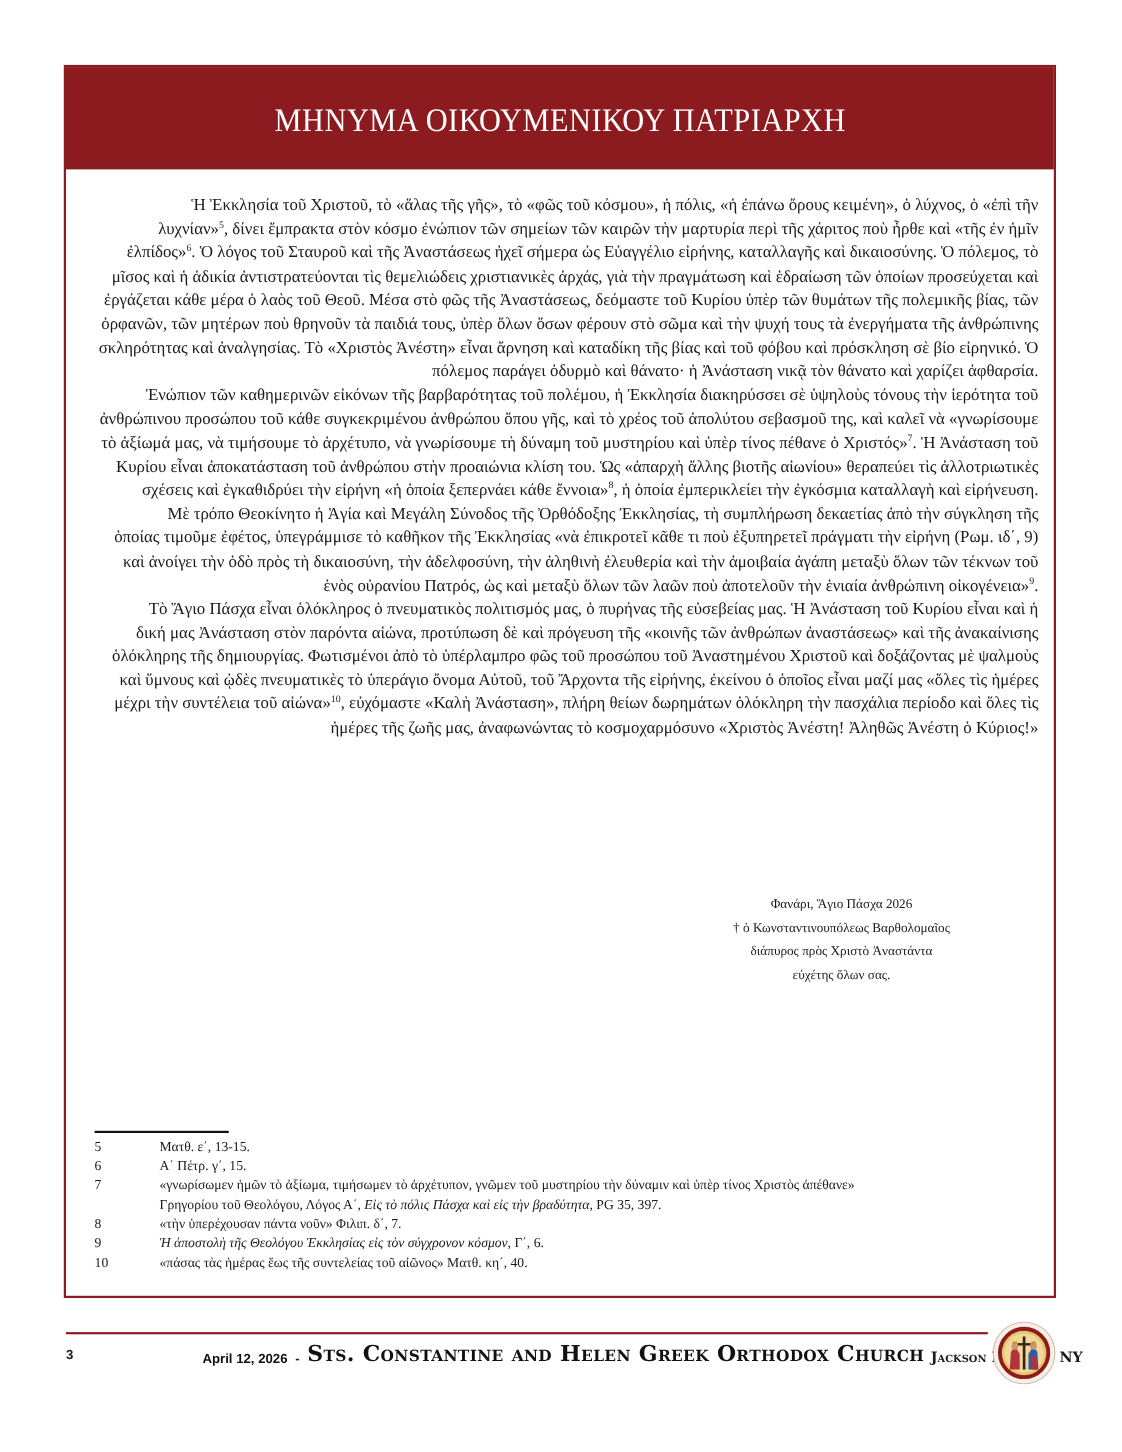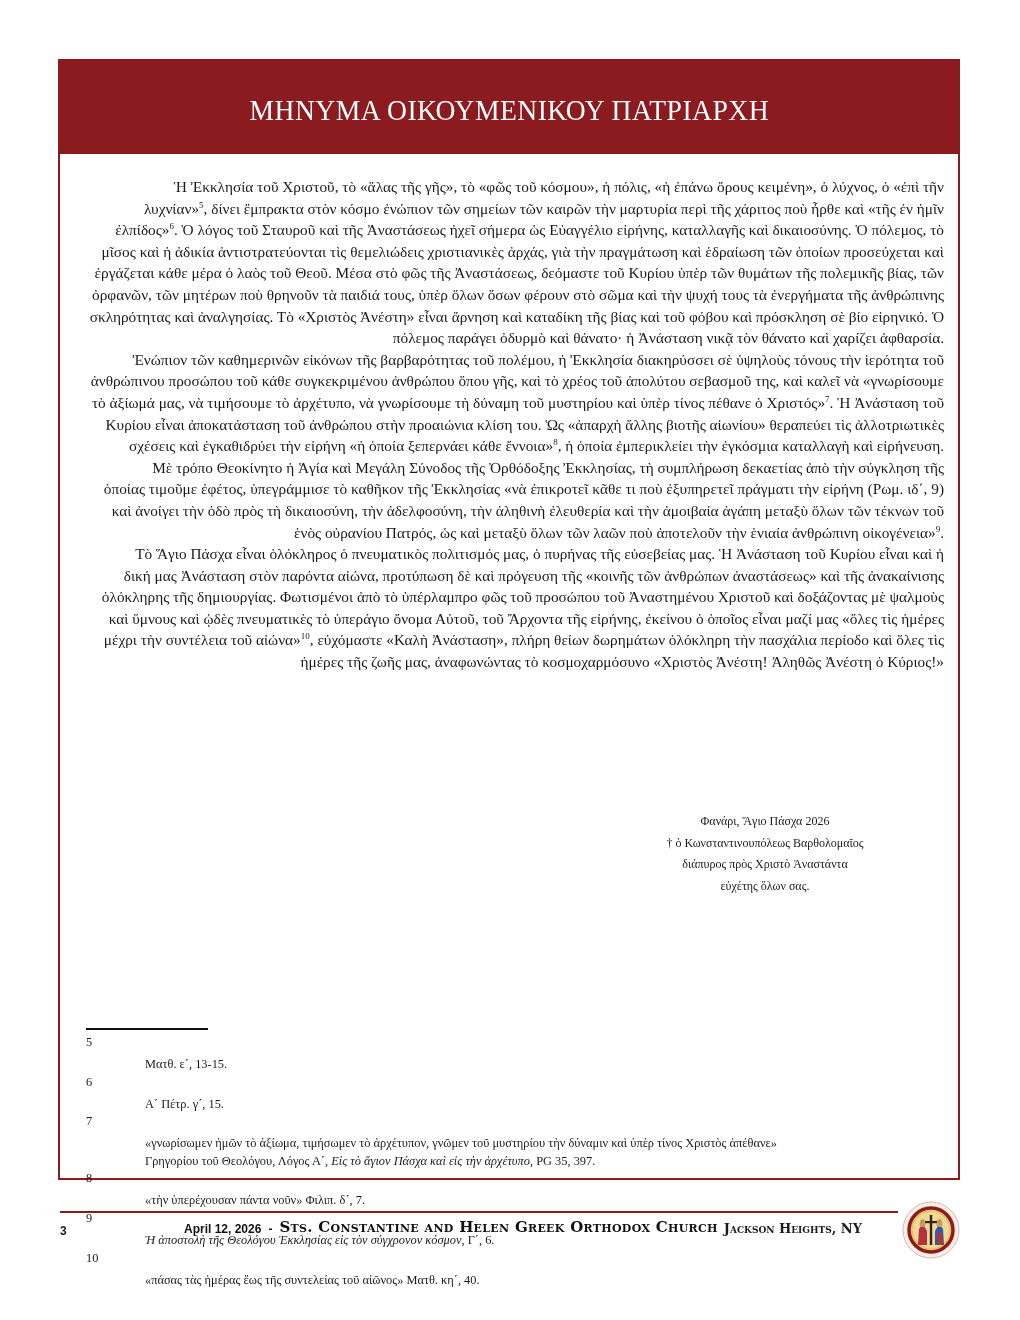--- a/index.html
+++ b/index.html
@@ -8,28 +8,28 @@
   .header { position: absolute; left: 0; top: 0; right: 0; height: 93px; background: #8c1b20; display: flex; align-items: center; justify-content: center; }
   .header h1 { margin: 0; padding-top: 4px; color: #ffffff; font-family: "Liberation Serif", serif; font-weight: normal; font-size: 30px; letter-spacing: 0.5px; transform: scaleX(0.92); }
   .body-text { position: absolute; left: 26px; top: 115px; width: 858px; font-family: "Liberation Serif", serif; font-size: 15.3px; line-height: 21.6px; text-align: right; }
   .body-text p { margin: 0; text-indent: 26px; }
   .body-text sup { font-size: 9px; line-height: 0; vertical-align: 6px; }
   .signature { position: absolute; left: 540px; top: 750px; width: 330px; text-align: center; font-family: "Liberation Serif", serif; font-size: 12px; line-height: 21.6px; }
   .fn-rule { position: absolute; left: 26px; top: 967px; width: 122px; height: 0; border-top: 2px solid #111; }
   .footnotes { position: absolute; left: 26px; top: 973px; width: 860px; font-family: "Liberation Serif", serif; font-size: 12.4px; line-height: 17.6px; }
   .fn { display: flex; }
   .fn .num { width: 59px; flex: 0 0 59px; }
-  .fn .txt { flex: 1; margin-top: 22px; }
+  .fn .txt { flex: 1; }
   .fn .txt i { font-style: italic; }
   .footer-rule { position: absolute; left: 60px; top: 1211px; width: 838px; height: 0; border-top: 2px solid #8c1b20; }
   .page-num { position: absolute; left: 60px; top: 1224px; font-family: "Liberation Sans", sans-serif; font-weight: bold; font-size: 12px; }
   .footer-line { position: absolute; left: 184px; top: 1218px; white-space: nowrap; display: flex; align-items: flex-end; }
   .footer-date { font-family: "Liberation Sans", sans-serif; font-weight: bold; font-size: 12px; color: #111; }
   .footer-sep { font-family: "Liberation Sans", sans-serif; font-weight: bold; font-size: 12px; margin: 0 7px; }
-  .footer-church { font-family: "DejaVu Serif", serif; font-weight: bold; font-size: 15px; font-variant: small-caps; letter-spacing: 0.3px; color: #111; }
+  .footer-church { font-family: "DejaVu Serif", serif; font-weight: bold; font-size: 20px; font-variant: small-caps; letter-spacing: 0.3px; color: #111; }
   .footer-loc { font-family: "DejaVu Serif", serif; font-weight: bold; font-size: 13px; font-variant: small-caps; margin-left: 6px; }
   .logo { position: absolute; left: 902px; top: 1201px; width: 58px; height: 58px; }
 </style>
 </head>
 <body>
 
 <div class="box">
   <div class="header">
     <h1>ΜΗΝΥΜΑ ΟΙΚΟΥΜΕΝΙΚΟΥ ΠΑΤΡΙΑΡΧΗ</h1>
   </div>
@@ -53,21 +53,21 @@
     <div class="fn">
       <span class="num">5</span>
       <span class="txt">Ματθ. ε΄, 13-15.</span>
     </div>
     <div class="fn">
       <span class="num">6</span>
       <span class="txt">Α΄ Πέτρ. γ΄, 15.</span>
     </div>
     <div class="fn">
       <span class="num">7</span>
-      <span class="txt"><span>«γνωρίσωμεν ἡμῶν τὸ ἀξίωμα, τιμήσωμεν τὸ ἀρχέτυπον, γνῶμεν τοῦ μυστηρίου τὴν δύναμιν καὶ ὑπὲρ τίνος Χριστὸς ἀπέθανε»</span><br><span>Γρηγορίου τοῦ Θεολόγου, Λόγος Α΄, </span><i>Εἰς τὸ ἅγιον Πάσχα καὶ εἰς τὴν ἀρχέτυπο</i><span>, PG 35, 397.</span></span>
+      <span class="txt"><span>«γνωρίσωμεν ἡμῶν τὸ ἀξίωμα, τιμήσωμεν τὸ ἀρχέτυπον, γνῶμεν τοῦ μυστηρίου τὴν δύναμιν καὶ ὑπὲρ τίνος Χριστὸς ἀπέθανε»</span><br><span>Γρηγορίου τοῦ Θεολόγου, Λόγος Α΄, </span><i>Εἰς τὸ πόλις Πάσχα καὶ εἰς τὴν βραδύτητα</i><span>, PG 35, 397.</span></span>
     </div>
     <div class="fn">
       <span class="num">8</span>
       <span class="txt">«τὴν ὑπερέχουσαν πάντα νοῦν» Φιλιπ. δ΄, 7.</span>
     </div>
     <div class="fn">
       <span class="num">9</span>
       <span class="txt"><i>Ἡ ἀποστολὴ τῆς Θεολόγου Ἐκκλησίας εἰς τὸν σύγχρονον κόσμον</i><span>, Γ΄, 6.</span></span>
     </div>
     <div class="fn">

